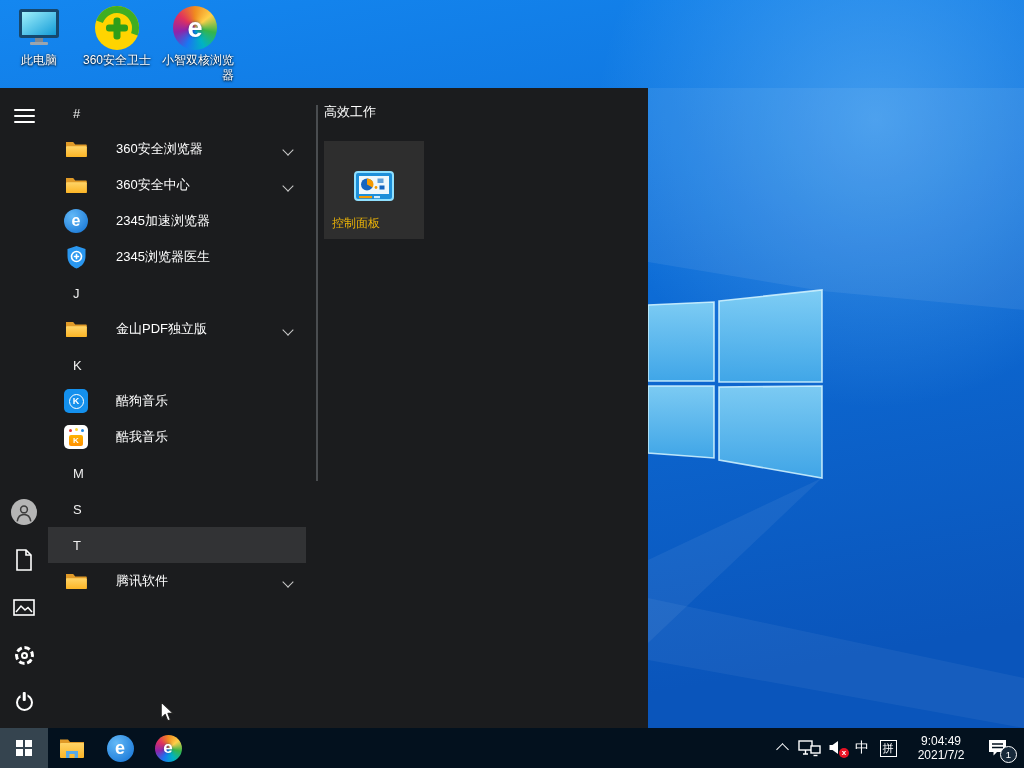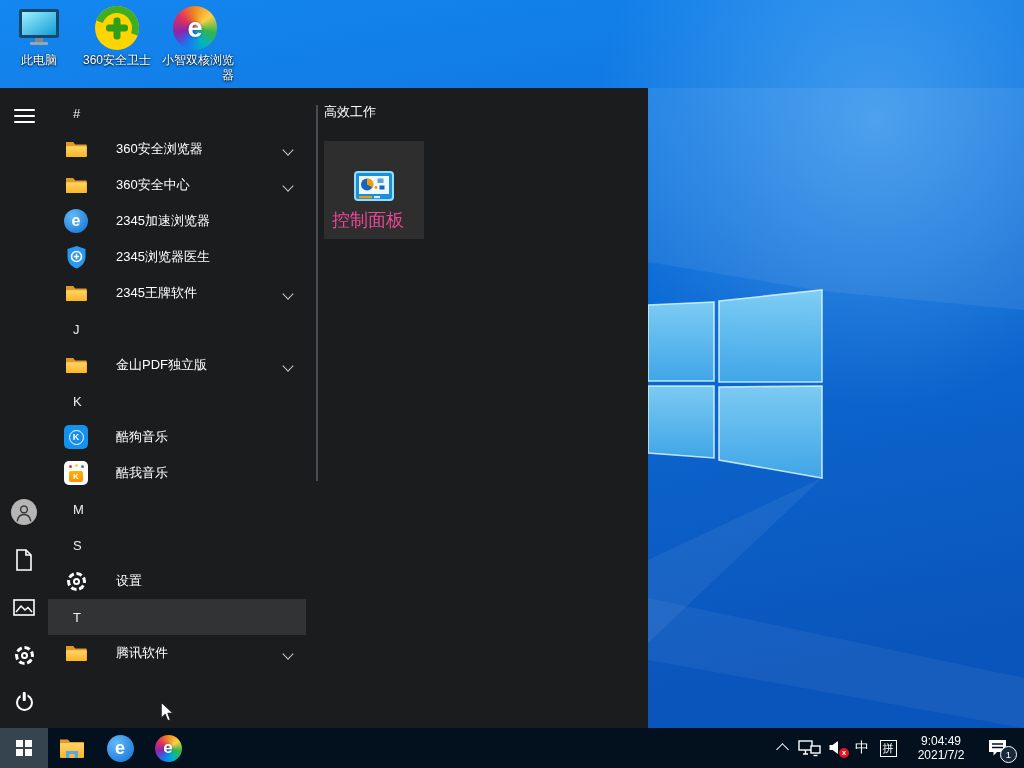--- a/index.html
+++ b/index.html
@@ -73,21 +73,21 @@
         border-radius:5px 5px 0 0;box-sizing:border-box}
   .ist .sb{position:absolute;left:2px;top:7px;width:20px;height:16px;background:#fff;border-radius:2px;
         display:grid;grid-template-columns:repeat(2,6px);grid-template-rows:repeat(2,6px);gap:1px;
         align-content:center;justify-content:center}
   .ist .sq1{background:#f25022}.ist .sq2{background:#7fba00}.ist .sq3{background:#00a4ef}.ist .sq4{background:#ffb900}
   
   .tiles{position:absolute;left:324px;top:0;width:324px}
   .gtitle{margin-top:15px;font-size:13px;color:#fff}
   .tile{margin-top:20px;width:100px;height:98px;background:#2e2e2e;position:relative}
   .tile .ticon{position:absolute;left:50%;top:48px;transform:translate(-50%,-50%)}
-  .tile .tlabel{position:absolute;left:8px;bottom:7px;font-size:18px;color:#ec4899}
+  .tile .tlabel{position:absolute;left:8px;bottom:7px;font-size:12px;color:#eab308}
   
   #taskbar{position:absolute;left:0;bottom:0;width:1024px;height:40px;background:#03111e;display:flex;align-items:stretch}
   .tb-start{width:48px;background:#35444f;display:flex;align-items:center;justify-content:center}
   .winlogo{display:grid;grid-template-columns:7px 7px;grid-template-rows:7px 7px;gap:2px}
   .winlogo span{background:#fff}
   .tb-app{width:48px;display:flex;align-items:center;justify-content:center}
   .tray{margin-left:auto;display:flex;align-items:center;padding-right:6px}
   .titem{height:40px;display:flex;align-items:center;justify-content:center}
   .chup{width:8px;height:8px;border-left:1.7px solid #fff;border-top:1.7px solid #fff;transform:rotate(45deg);margin-top:3px}
   .zh{font-size:14px;color:#fff}
@@ -257,30 +257,20 @@
       <span class="ic">
         <svg width="21" height="24" viewBox="0 0 21 24">
             <path d="M10.5 1 L19.5 4 V11 C19.5 17.5 15.8 21.5 10.5 23.5 C5.2 21.5 1.5 17.5 1.5 11 V4 Z" fill="#2a97f0"></path>
             <circle cx="10.5" cy="11.5" r="5" fill="none" stroke="#fff" stroke-width="1.6"></circle>
             <path d="M10.5 8.8 v5.4 M7.8 11.5 h5.4" stroke="#fff" stroke-width="1.6"></path>
           </svg>
       </span>
       <span class="lbl">2345浏览器医生</span>
     </div>
 
-    <div class="row app">
-      <span class="ic">
-        <svg width="22" height="18" viewBox="0 0 22 18">
-            <path d="M1 2 h7.2 l2 2.4 H21 a.8 .8 0 0 1 .8 .8 V16 a1 1 0 0 1 -1 1 H2 a1 1 0 0 1 -1 -1 Z" fill="#e09a28"></path>
-            <rect x="1" y="6.2" width="20.8" height="10.8" rx="1" fill="url(#gfold)"></rect>
-          </svg>
-      </span>
-      <span class="lbl">2345王牌软件</span>
-      <span class="chev"></span>
-    </div>
 
     <div class="row hdr">
       <span class="lbl">J</span>
     </div>
 
 
     <div class="row app">
       <span class="ic">
         <svg width="22" height="18" viewBox="0 0 22 18">
             <path d="M1 2 h7.2 l2 2.4 H21 a.8 .8 0 0 1 .8 .8 V16 a1 1 0 0 1 -1 1 H2 a1 1 0 0 1 -1 -1 Z" fill="#e09a28"></path>
@@ -318,26 +308,20 @@
 
     <div class="row hdr">
       <span class="lbl">M</span>
     </div>
 
 
     <div class="row hdr">
       <span class="lbl">S</span>
     </div>
 
-    <div class="row app">
-      <span class="ic">
-          <div class="gear"></div>
-        </span>
-      <span class="lbl">设置</span>
-    </div>
 
     <div class="row hdr hl">
       <span class="lbl">T</span>
     </div>
 
     <div class="row app">
       <span class="ic">
         <svg width="22" height="18" viewBox="0 0 22 18">
             <path d="M1 2 h7.2 l2 2.4 H21 a.8 .8 0 0 1 .8 .8 V16 a1 1 0 0 1 -1 1 H2 a1 1 0 0 1 -1 -1 Z" fill="#e09a28"></path>
             <rect x="1" y="6.2" width="20.8" height="10.8" rx="1" fill="url(#gfold)"></rect>

